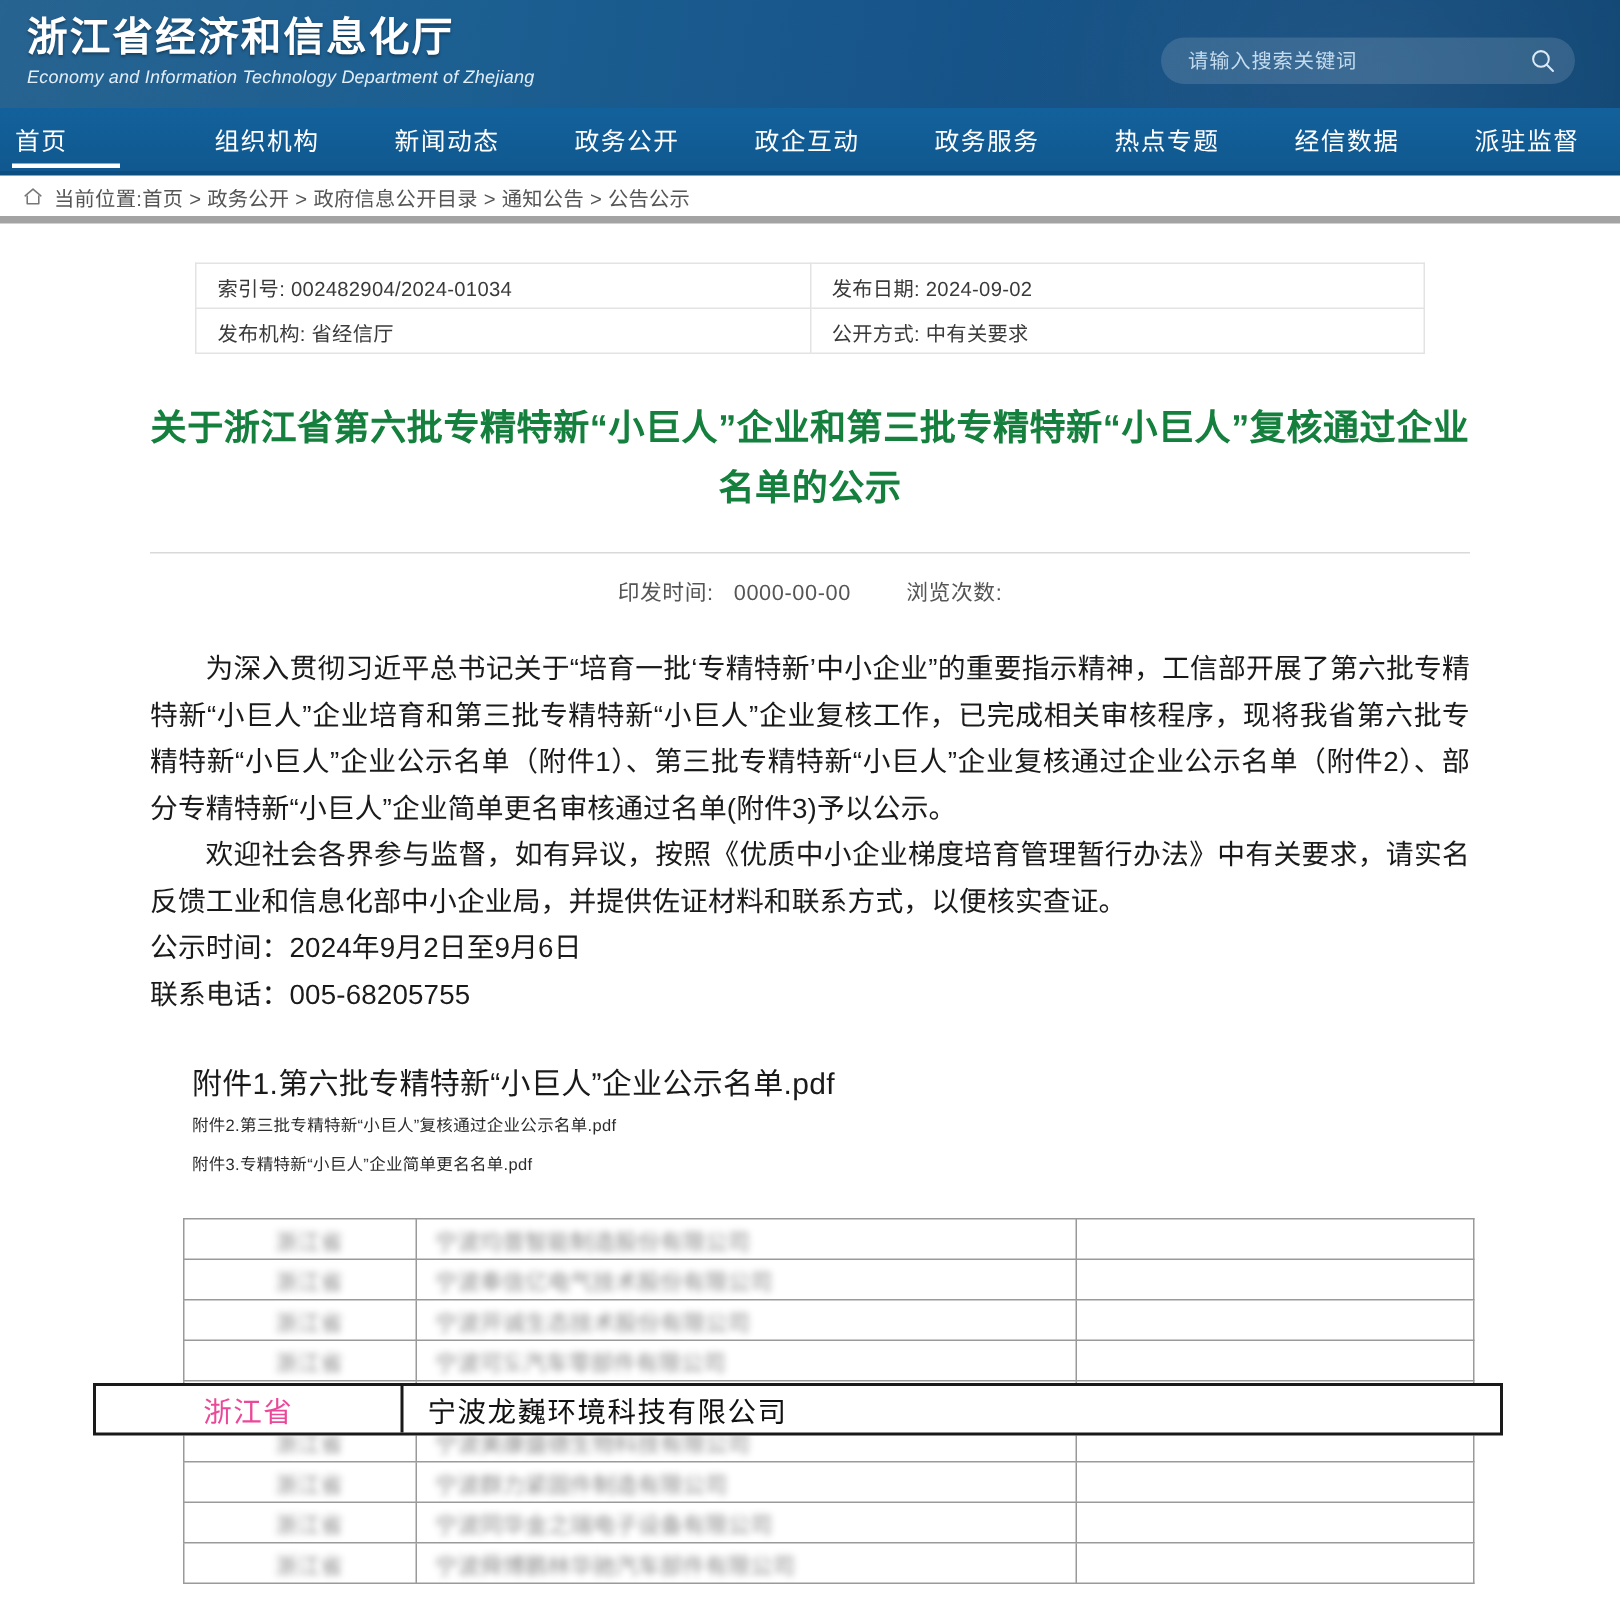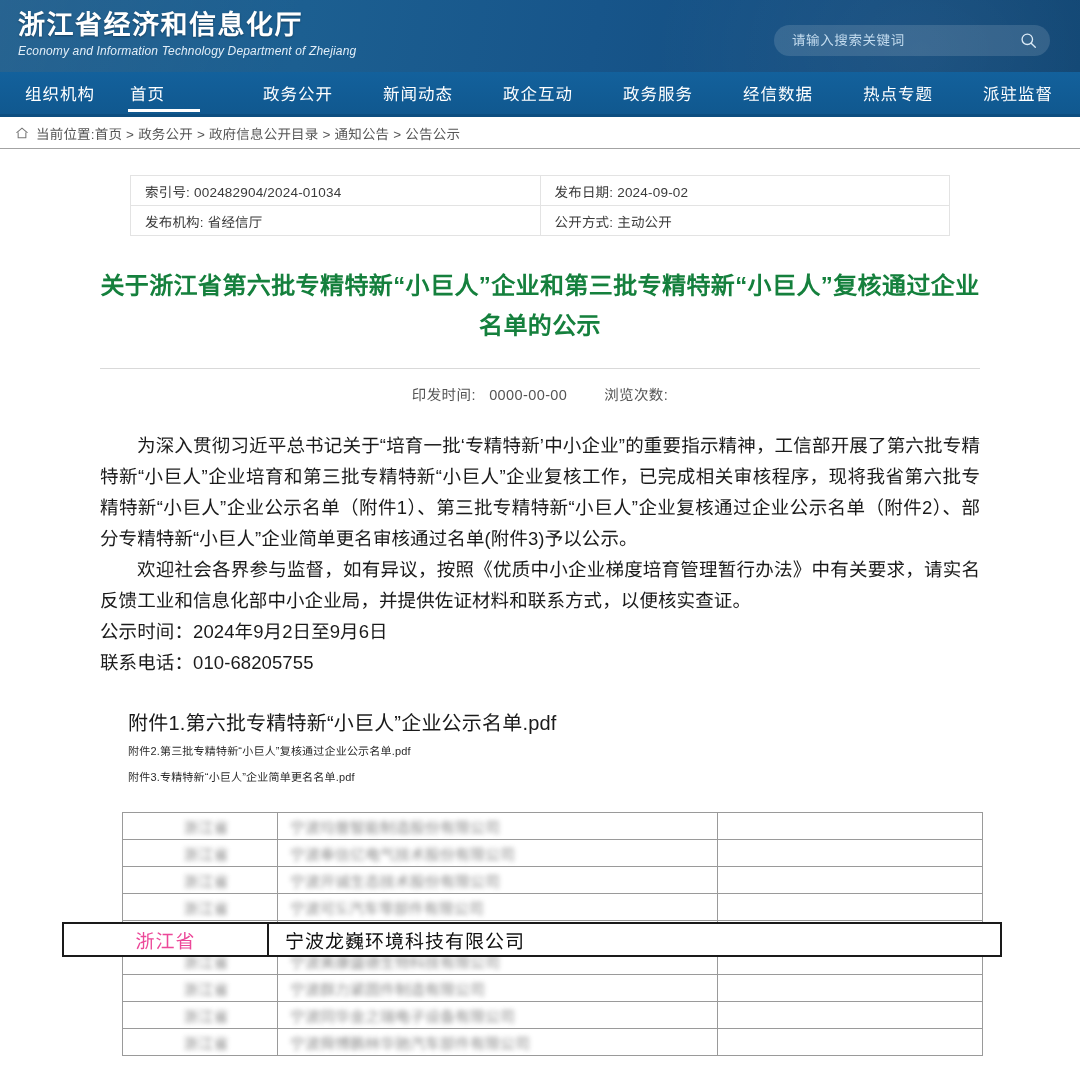--- a/index.html
+++ b/index.html
@@ -106,21 +106,21 @@
     background: #ffffff;
     display: none;
   }
   .nav-item.active .underline { display: block; }
 
   
   .crumb-wrap {
     width: 1080px; height: 32px;
     display: flex; align-items: center;
     padding-left: 15px;
-    border-bottom: 1px solid #a3a3a3;
+    border-bottom: 5px solid #a3a3a3;
     background: #ffffff;
   }
   .home-icon { margin-right: 7px; display: flex; align-items: center; }
   .crumb-text {
     color: #555555;
     font-size: 13.5px;
     letter-spacing: 0.2px;
     white-space: nowrap;
   }
 
@@ -285,44 +285,44 @@
     <button class="search-btn">
       <svg width="19" height="19" viewBox="0 0 24 24" fill="none">
         <circle cx="10.5" cy="10.5" r="6.6" stroke="#dbeaf6" stroke-width="1.7"></circle>
         <line x1="15.4" y1="15.4" x2="20.6" y2="20.6" stroke="#dbeaf6" stroke-width="1.7" stroke-linecap="round"></line>
       </svg>
     </button>
   </div>
 </div>
 
 <div class="nav">
-  <div class="nav-item rest">
-    <span>组织机构</span>
-  </div>
   <div class="nav-item first active">
     <span>首页</span>
     <span class="underline"></span>
   </div>
   <div class="nav-item rest">
+    <span>组织机构</span>
+  </div>
+  <div class="nav-item rest">
+    <span>新闻动态</span>
+  </div>
+  <div class="nav-item rest">
     <span>政务公开</span>
   </div>
   <div class="nav-item rest">
-    <span>新闻动态</span>
-  </div>
-  <div class="nav-item rest">
     <span>政企互动</span>
   </div>
   <div class="nav-item rest">
     <span>政务服务</span>
   </div>
   <div class="nav-item rest">
+    <span>热点专题</span>
+  </div>
+  <div class="nav-item rest">
     <span>经信数据</span>
-  </div>
-  <div class="nav-item rest">
-    <span>热点专题</span>
   </div>
   <div class="nav-item rest">
     <span>派驻监督</span>
   </div>
 </div>
 
 <div class="crumb-wrap">
   <span class="home-icon">
     <svg width="14" height="14" viewBox="0 0 24 24" fill="none">
       <path d="M3 11.2 L12 3.6 L21 11.2" stroke="#777" stroke-width="1.8" stroke-linecap="round" stroke-linejoin="round"></path>
@@ -335,42 +335,42 @@
 <div class="page">
 
   <table class="meta-table">
     <tbody>
       <tr>
         <td>索引号: 002482904/2024-01034</td>
         <td>发布日期: 2024-09-02</td>
       </tr>
       <tr>
         <td>发布机构: 省经信厅</td>
-        <td>公开方式: 主动公开</td>
+        <td>公开方式: 中有关要求</td>
       </tr>
     </tbody>
   </table>
 
   <h1 class="doc-title">关于浙江省第六批专精特新“小巨人”企业和第三批专精特新“小巨人”复核通过企业名单的公示</h1>
   <div class="title-rule"></div>
 
   <div class="subline">
     <span>印发时间:</span>
     <span>&nbsp;</span>
     <span>0000-00-00</span>
     <span class="gap"></span>
     <span>浏览次数:</span>
     <span></span>
   </div>
 
   <div class="article">
     <p>为深入贯彻习近平总书记关于“培育一批‘专精特新’中小企业”的重要指示精神，工信部开展了第六批专精特新“小巨人”企业培育和第三批专精特新“小巨人”企业复核工作，已完成相关审核程序，现将我省第六批专精特新“小巨人”企业公示名单（附件1）、第三批专精特新“小巨人”企业复核通过企业公示名单（附件2）、部分专精特新“小巨人”企业简单更名审核通过名单(附件3)予以公示。</p>
     <p>欢迎社会各界参与监督，如有异议，按照《优质中小企业梯度培育管理暂行办法》中有关要求，请实名反馈工业和信息化部中小企业局，并提供佐证材料和联系方式，以便核实查证。</p>
     <p class="noindent">公示时间：2024年9月2日至9月6日</p>
-    <p class="noindent">联系电话：010-68205755</p>
+    <p class="noindent">联系电话：005-68205755</p>
   </div>
 
   <div class="attachments">
     <div class="att-1">附件1.第六批专精特新“小巨人”企业公示名单.pdf</div>
     <div class="att-small">附件2.第三批专精特新“小巨人”复核通过企业公示名单.pdf</div>
     <div class="att-small">附件3.专精特新“小巨人”企业简单更名名单.pdf</div>
   </div>
 
   <div class="list-wrap">
     <table class="list-table">

